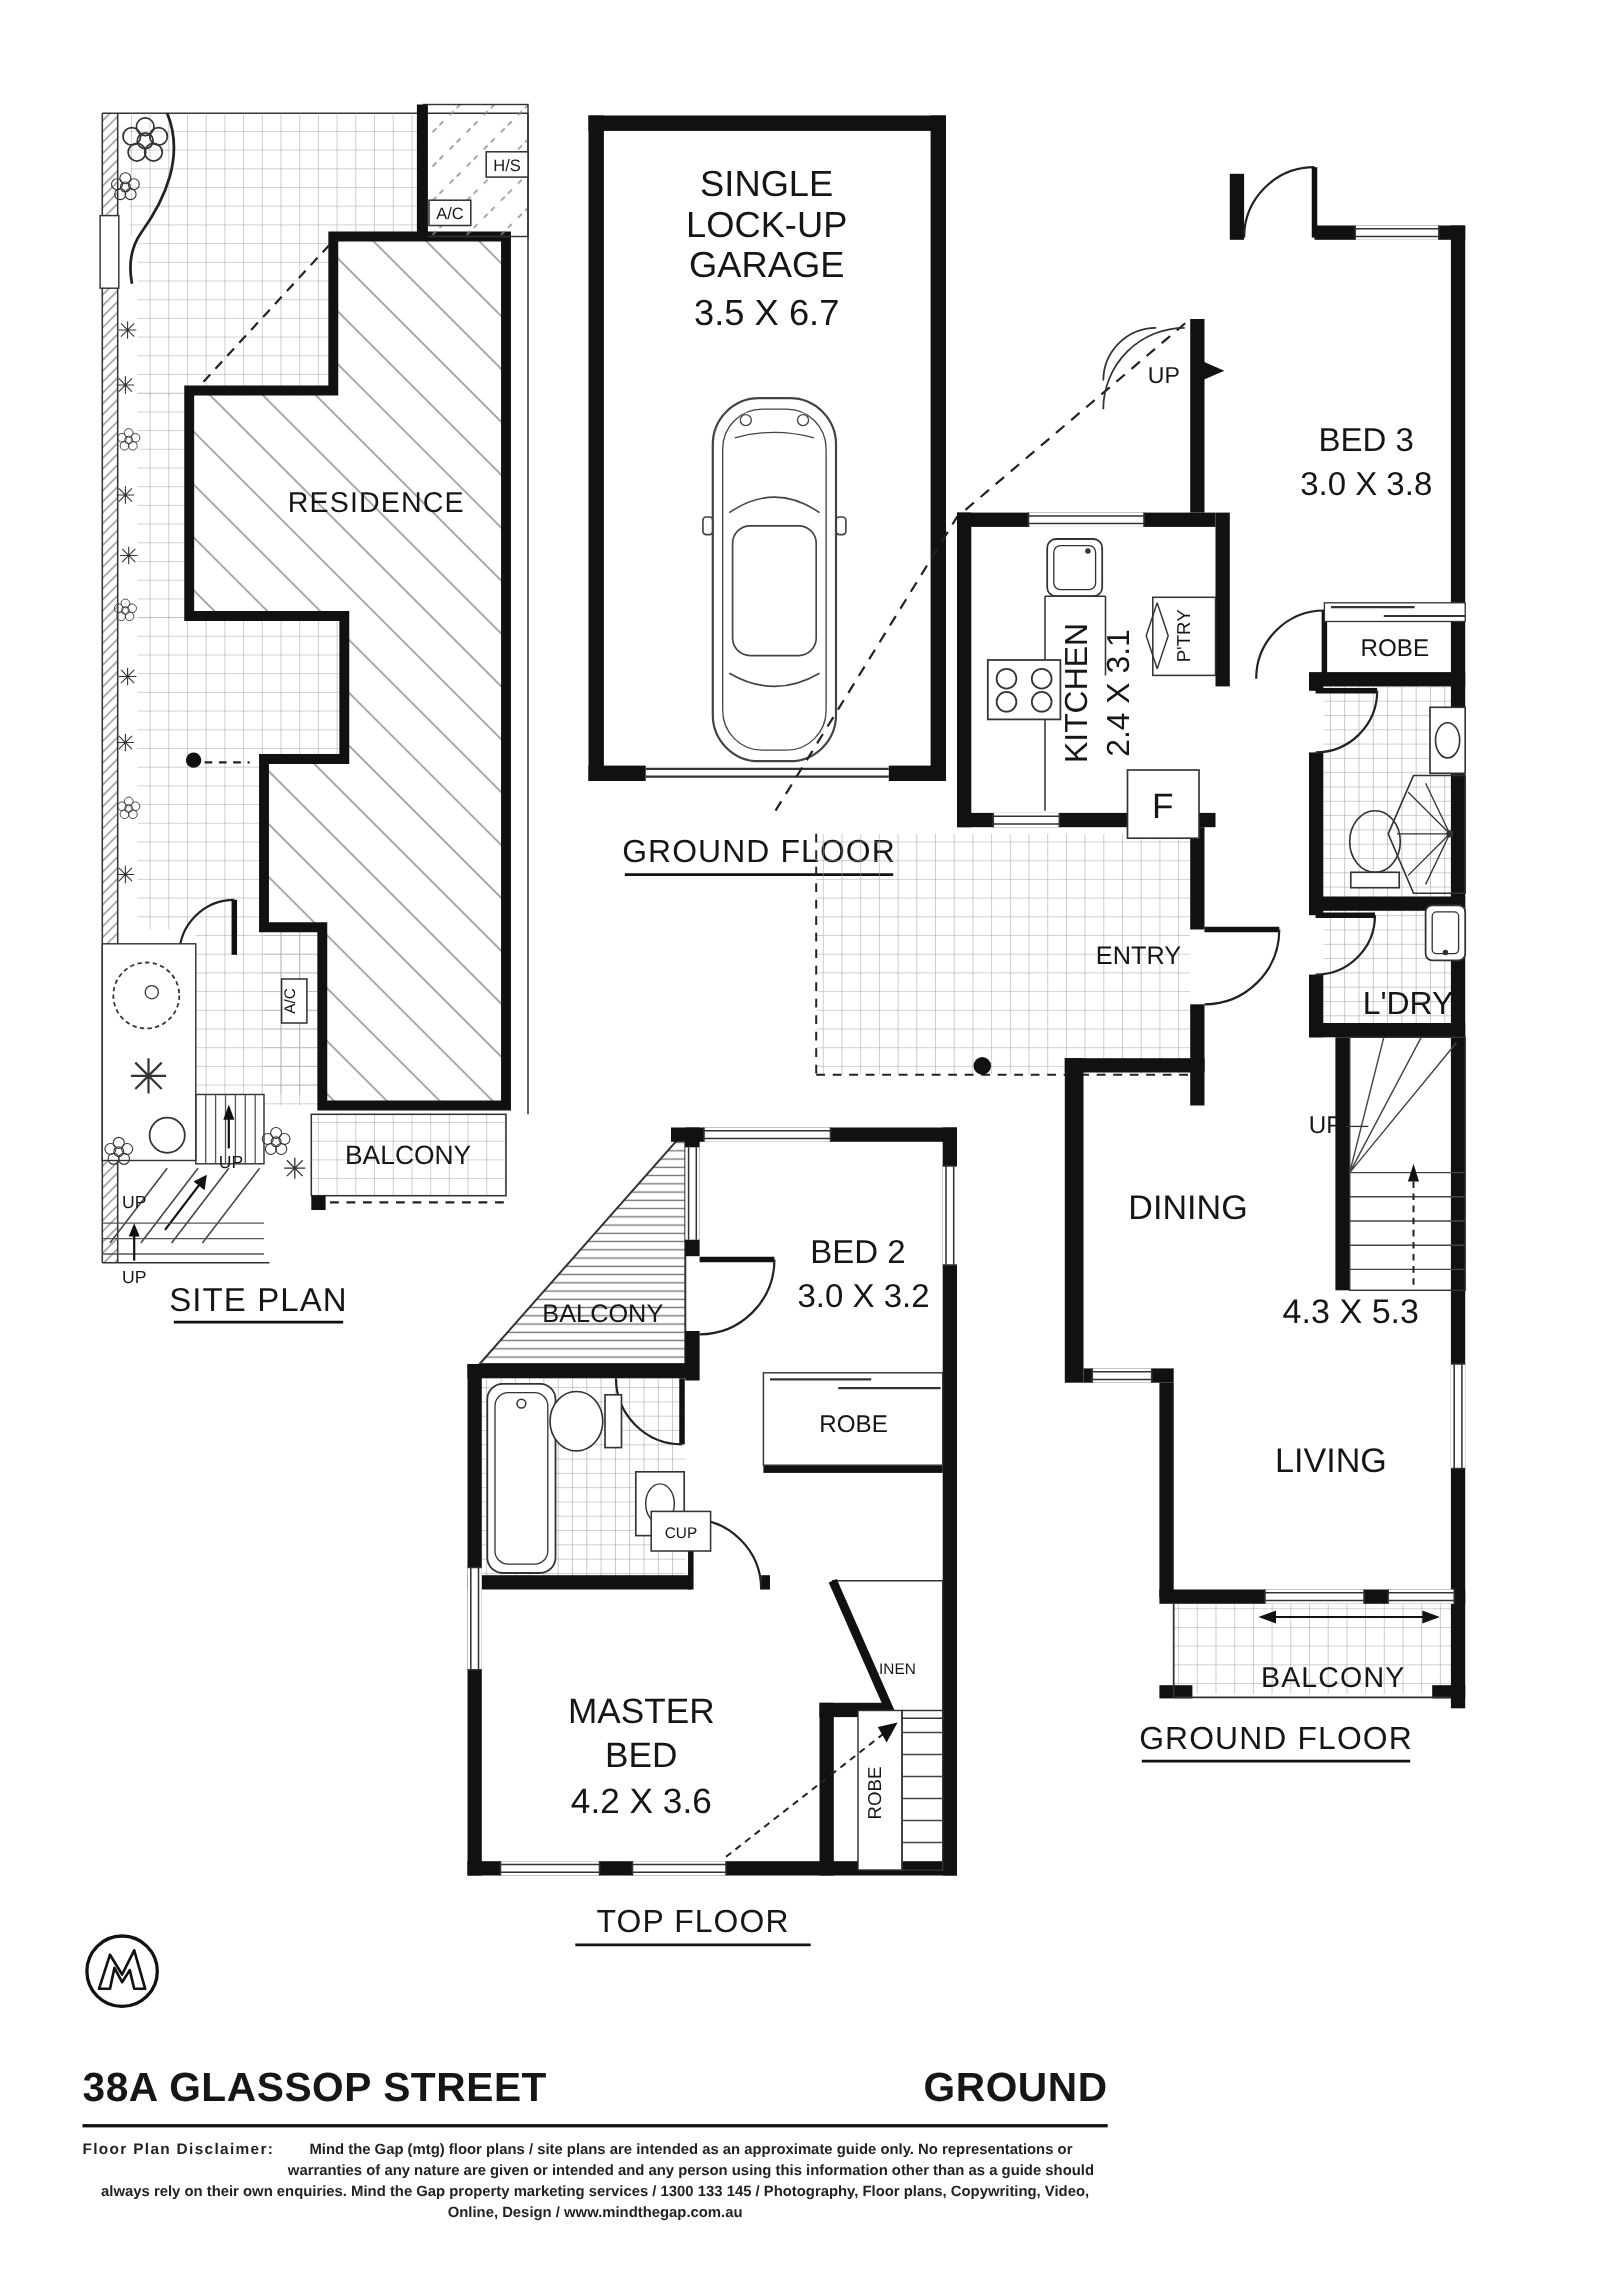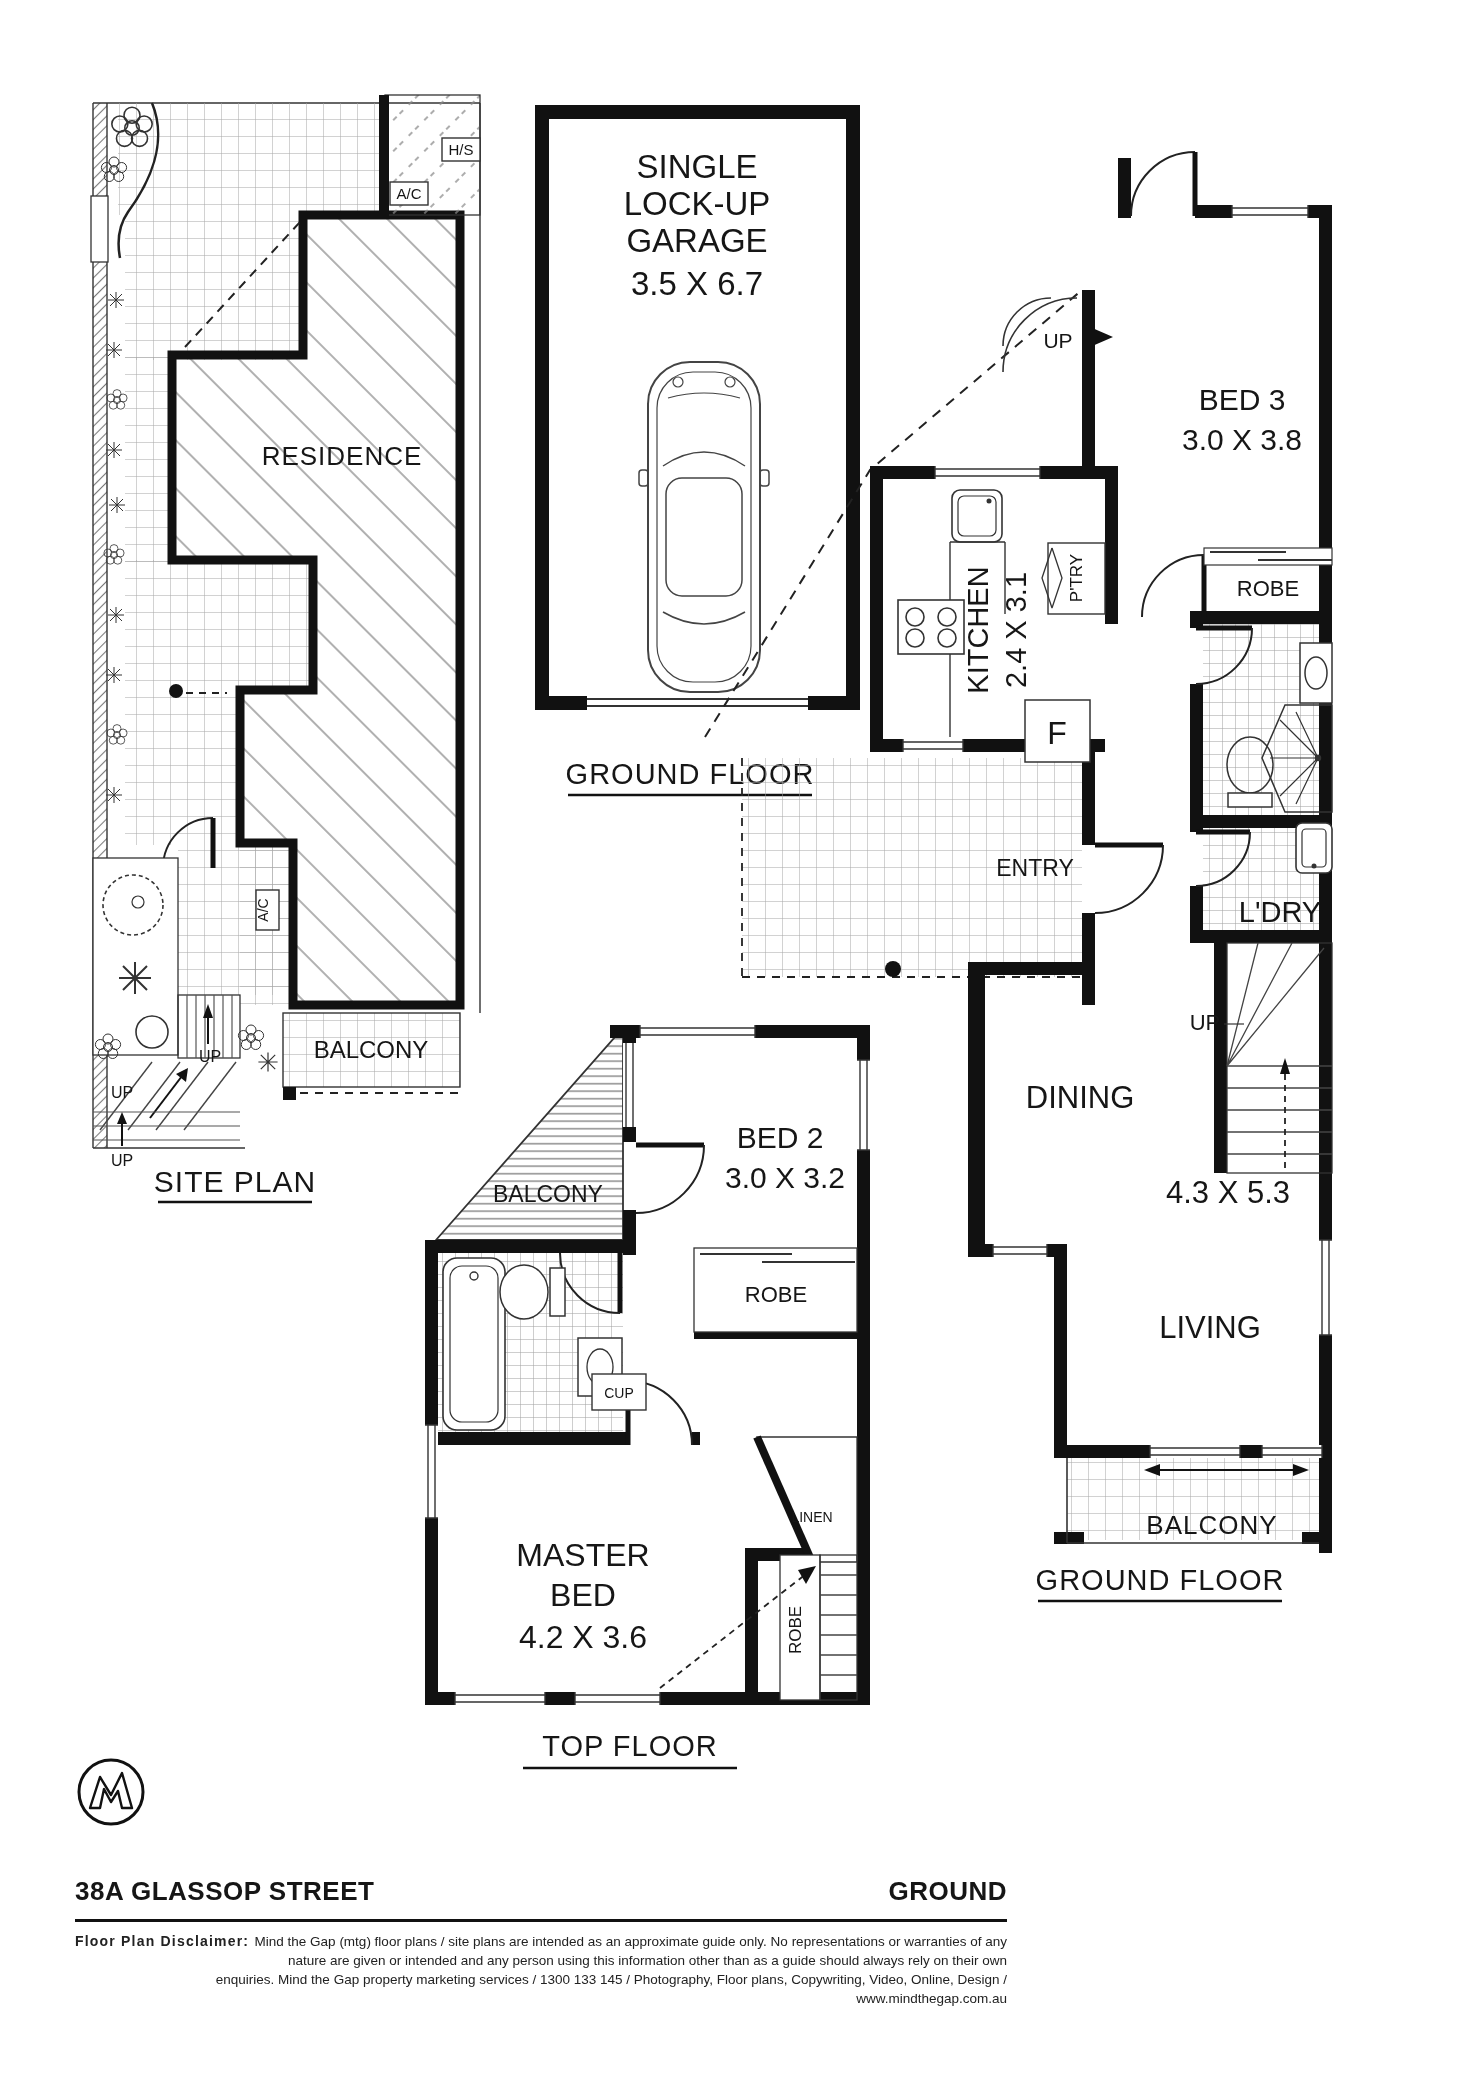--- a/index.html
+++ b/index.html
@@ -8,23 +8,23 @@
   svg{position:absolute;left:0;top:0;}
   svg text{font-family:"Liberation Sans",sans-serif;fill:#161616;}
   .t14{font-size:14px}.t15{font-size:15px}.t16{font-size:16px}.t17{font-size:17px}
   .t21{font-size:21px}.t22{font-size:22px}.t23{font-size:23px}.t24{font-size:24px}
   .t26{font-size:26px;letter-spacing:1px}.t29{font-size:29px}.t30{font-size:30px}
   .t31{font-size:31px}.t32{font-size:32px}.t33{font-size:33px}
   .title{font-size:30px;letter-spacing:1px}
   .mid{text-anchor:middle}
   .footer{position:absolute;left:75px;top:1756px;width:932px;color:#161616;}
   .addr-row{display:flex;justify-content:space-between;margin-top:44px;
-            font-weight:bold;font-size:26px;letter-spacing:0.5px;}
+            font-weight:bold;font-size:37px;letter-spacing:0.5px;}
   .rule{border-top:3px solid #111;margin-top:12px;}
-  .disc{margin:10px 0 0 0;font-size:13.5px;line-height:1.42;text-align:right;color:#222;}
+  .disc{margin:10px 0 0 0;font-size:13.5px;line-height:1.42;text-align:center;color:#222;font-weight:bold;}
   .disc strong{float:left;font-size:14px;letter-spacing:1.2px;}
 </style>
 </head>
 <body>
 
 <div id="canvas">
 <svg width="1472" height="2082" viewBox="0 0 1472 2082">
   <defs>
     <pattern id="grid" width="17" height="17" patternUnits="userSpaceOnUse">
       <path d="M17,0 H0 V17" fill="none" stroke="#a6a6a6" stroke-width="1"></path>

